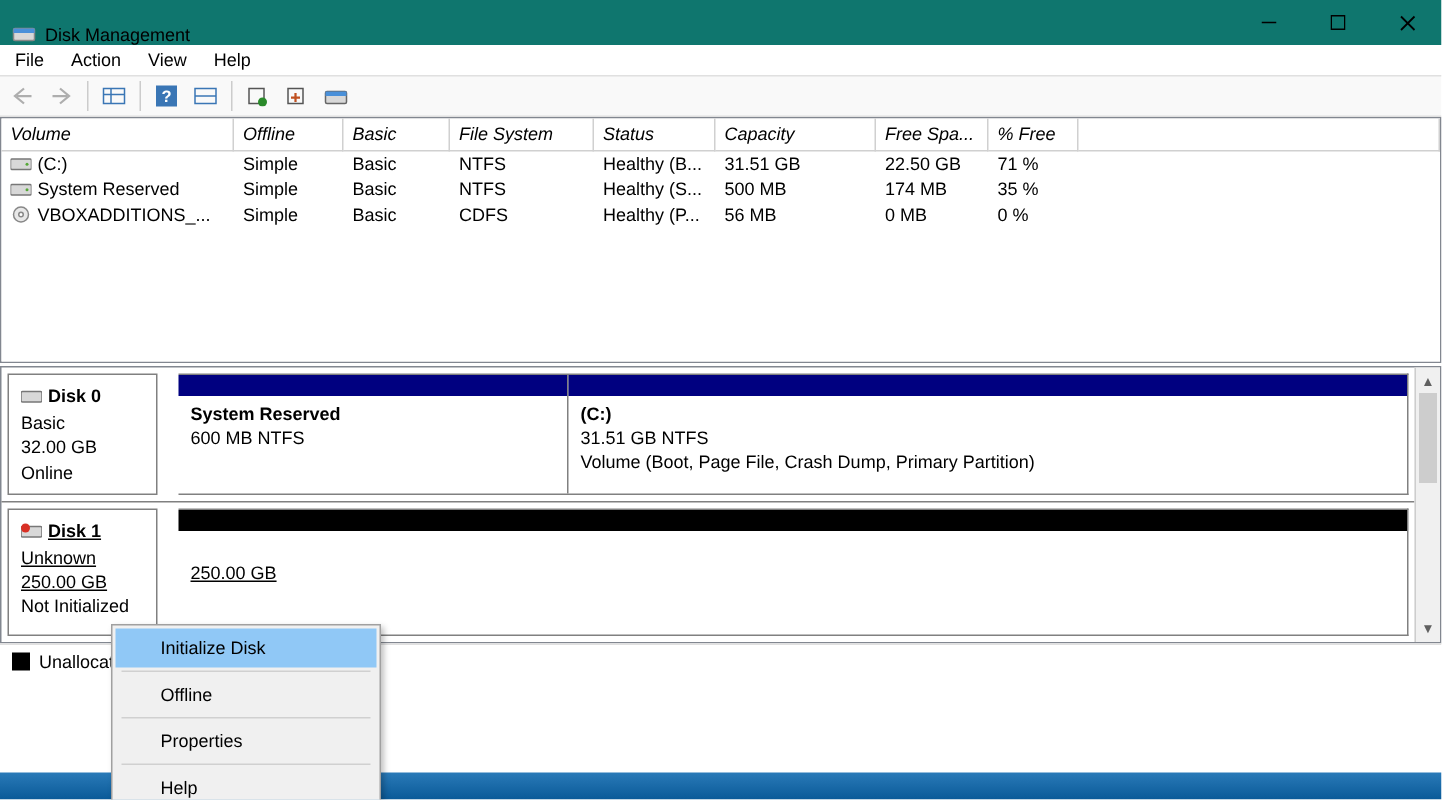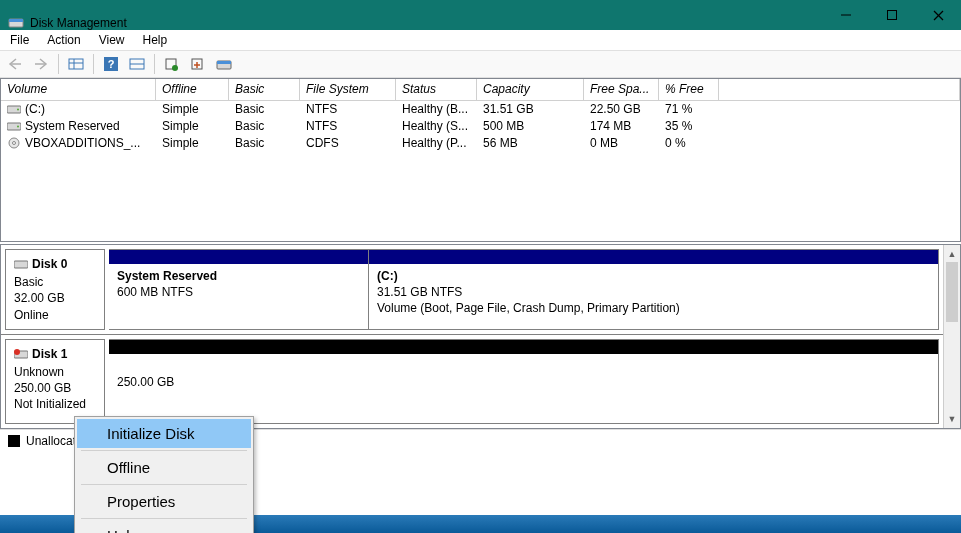--- a/index.html
+++ b/index.html
@@ -98,21 +98,21 @@
   .disk-row {
     display: flex;
     min-height: 88px;
     border-bottom: 1px solid #808080;
   }
   .disk-info {
     width: 100px;
     padding: 6px 8px;
     border: 1px solid #808080;
     border-right: 1px solid #808080;
-    margin: 4px 4px 4px 4px;
+    margin: 4px 14px 4px 4px;
     font-size: 12px;
     line-height: 1.35;
     background:#fff;
   }
   .disk-info .dname { font-weight: bold; }
   .disk-parts {
     flex: 1;
     display: flex;
     margin: 4px 4px 4px 0;
     border: 1px solid #808080;
@@ -144,21 +144,21 @@
     top: 416px;
     width: 180px;
     background: #f0f0f0;
     border: 1px solid #a0a0a0;
     box-shadow: 2px 2px 4px rgba(0,0,0,0.25);
     padding: 2px;
     z-index: 100;
   }
   .cm-item {
     padding: 6px 10px 6px 30px;
-    font-size: 15px;
+    font-size: 12px;
   }
   .cm-item.hl { background: #90c8f6; }
   .cm-sep { height:1px; background:#d0d0d0; margin: 2px 4px; }
   .taskbar {
     position:absolute;
     bottom:0; left:0; right:0;
     height:18px;
     background: linear-gradient(#2a7ab8, #0a5a98);
   }
   .disk-icon-svg { display:inline-block; vertical-align:-2px; margin-right:4px;}
@@ -338,21 +338,21 @@
           <div class="part-stripe"></div>
           <div class="part-body">
             <span class="pname">(C:)</span><br>
             <span>31.51 GB NTFS</span><br>
             <span>Volume (Boot, Page File, Crash Dump, Primary Partition)</span>
           </div>
         </div>
       </div>
     </div>
 
-    <div class="disk-row" style="border-bottom:none;">
+    <div class="disk-row" style="border-bottom:none;text-decoration:underline;">
       <div class="disk-info">
         <span class="disk-icon-svg"><svg width="14" height="12">
               <rect x="0" y="3" width="14" height="7" rx="1" fill="#d8d8d8" stroke="#777"></rect>
               <circle cx="3" cy="4" r="3" fill="#d93025"></circle>
             </svg></span><span class="dname">Disk 1</span><br>
         <span>Unknown</span><br>
         <span>250.00 GB</span><br>
         <span style="white-space:nowrap; overflow:hidden; text-overflow:clip; display:inline-block; max-width:84px;">Not Initialized</span>
       </div>
       <div class="disk-parts">

